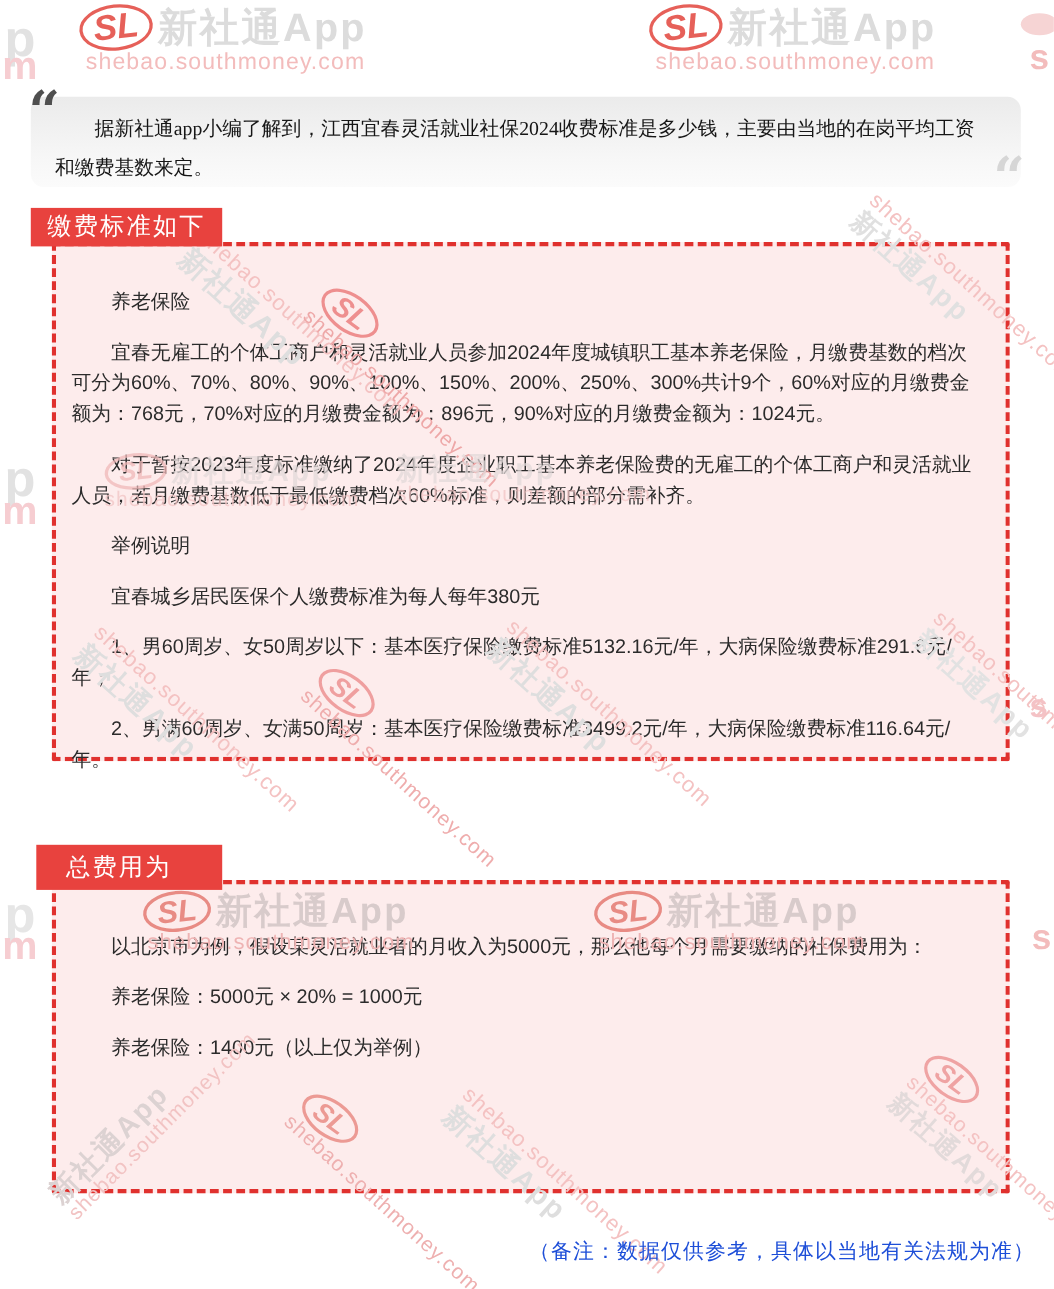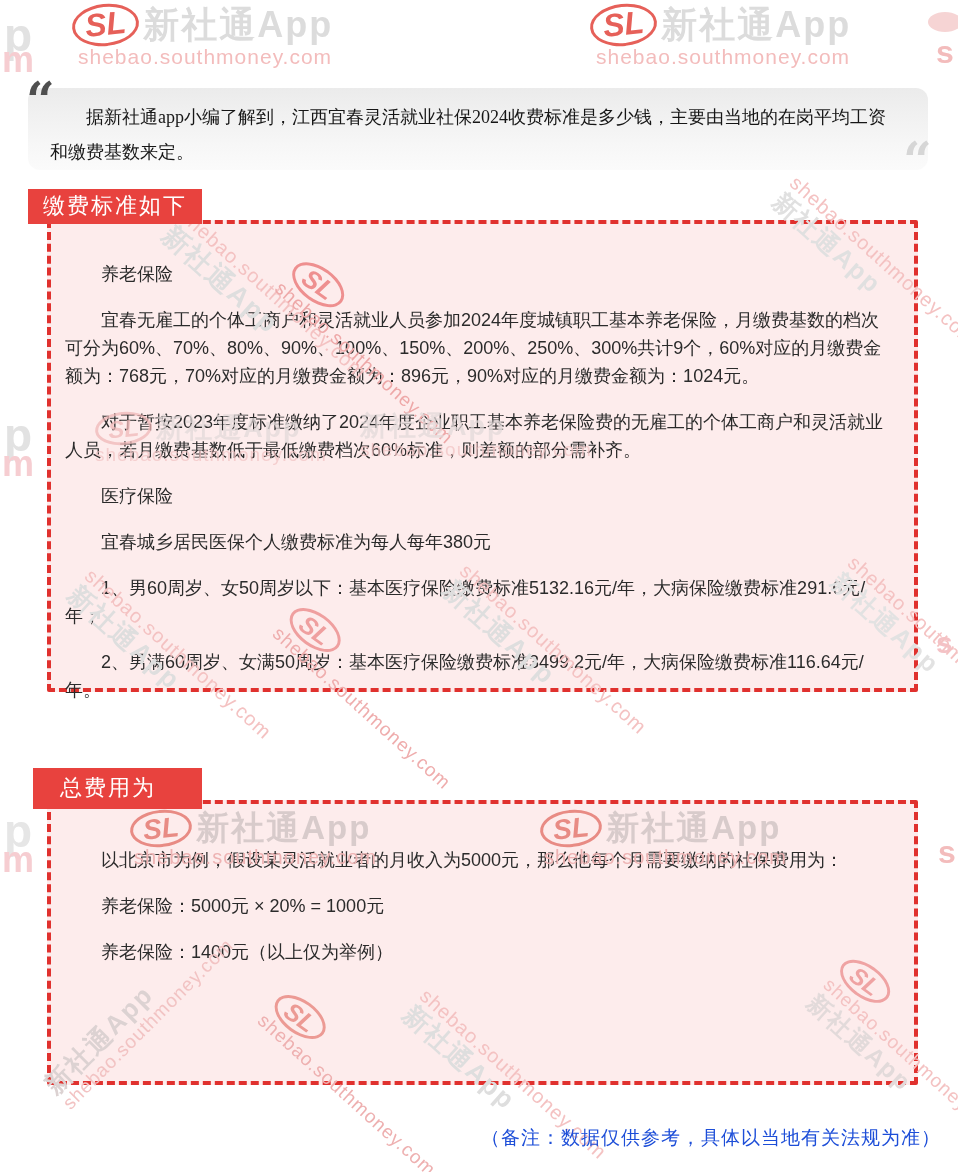--- a/index.html
+++ b/index.html
@@ -176,21 +176,21 @@
     <p class="intro">据新社通app小编了解到，江西宜春灵活就业社保2024收费标准是多少钱，主要由当地的在岗平均工资和缴费基数来定。</p>
   </div>
   <span class="q q-open">“</span>
   <span class="q q-close">“</span>
 
   <div class="red-label label1">缴费标准如下</div>
   <div class="dash-box box1">
     <p>养老保险</p>
     <p>宜春无雇工的个体工商户和灵活就业人员参加2024年度城镇职工基本养老保险，月缴费基数的档次可分为60%、70%、80%、90%、100%、150%、200%、250%、300%共计9个，60%对应的月缴费金额为：768元，70%对应的月缴费金额为：896元，90%对应的月缴费金额为：1024元。</p>
     <p>对于暂按2023年度标准缴纳了2024年度企业职工基本养老保险费的无雇工的个体工商户和灵活就业人员，若月缴费基数低于最低缴费档次60%标准，则差额的部分需补齐。</p>
-    <p>医疗保险</p>
+    <p>举例说明</p>
     <p>宜春城乡居民医保个人缴费标准为每人每年380元</p>
     <p>1、男60周岁、女50周岁以下：基本医疗保险缴费标准5132.16元/年，大病保险缴费标准291.6元/年；</p>
     <p>2、男满60周岁、女满50周岁：基本医疗保险缴费标准3499.2元/年，大病保险缴费标准116.64元/年。</p>
   </div>
 
   <div class="red-label label2">总费用为</div>
   <div class="dash-box box2">
     <p>以北京市为例，假设某灵活就业者的月收入为5000元，那么他每个月需要缴纳的社保费用为：</p>
     <p>养老保险：5000元 × 20% = 1000元</p>
     <p>养老保险：1400元（以上仅为举例）</p>

